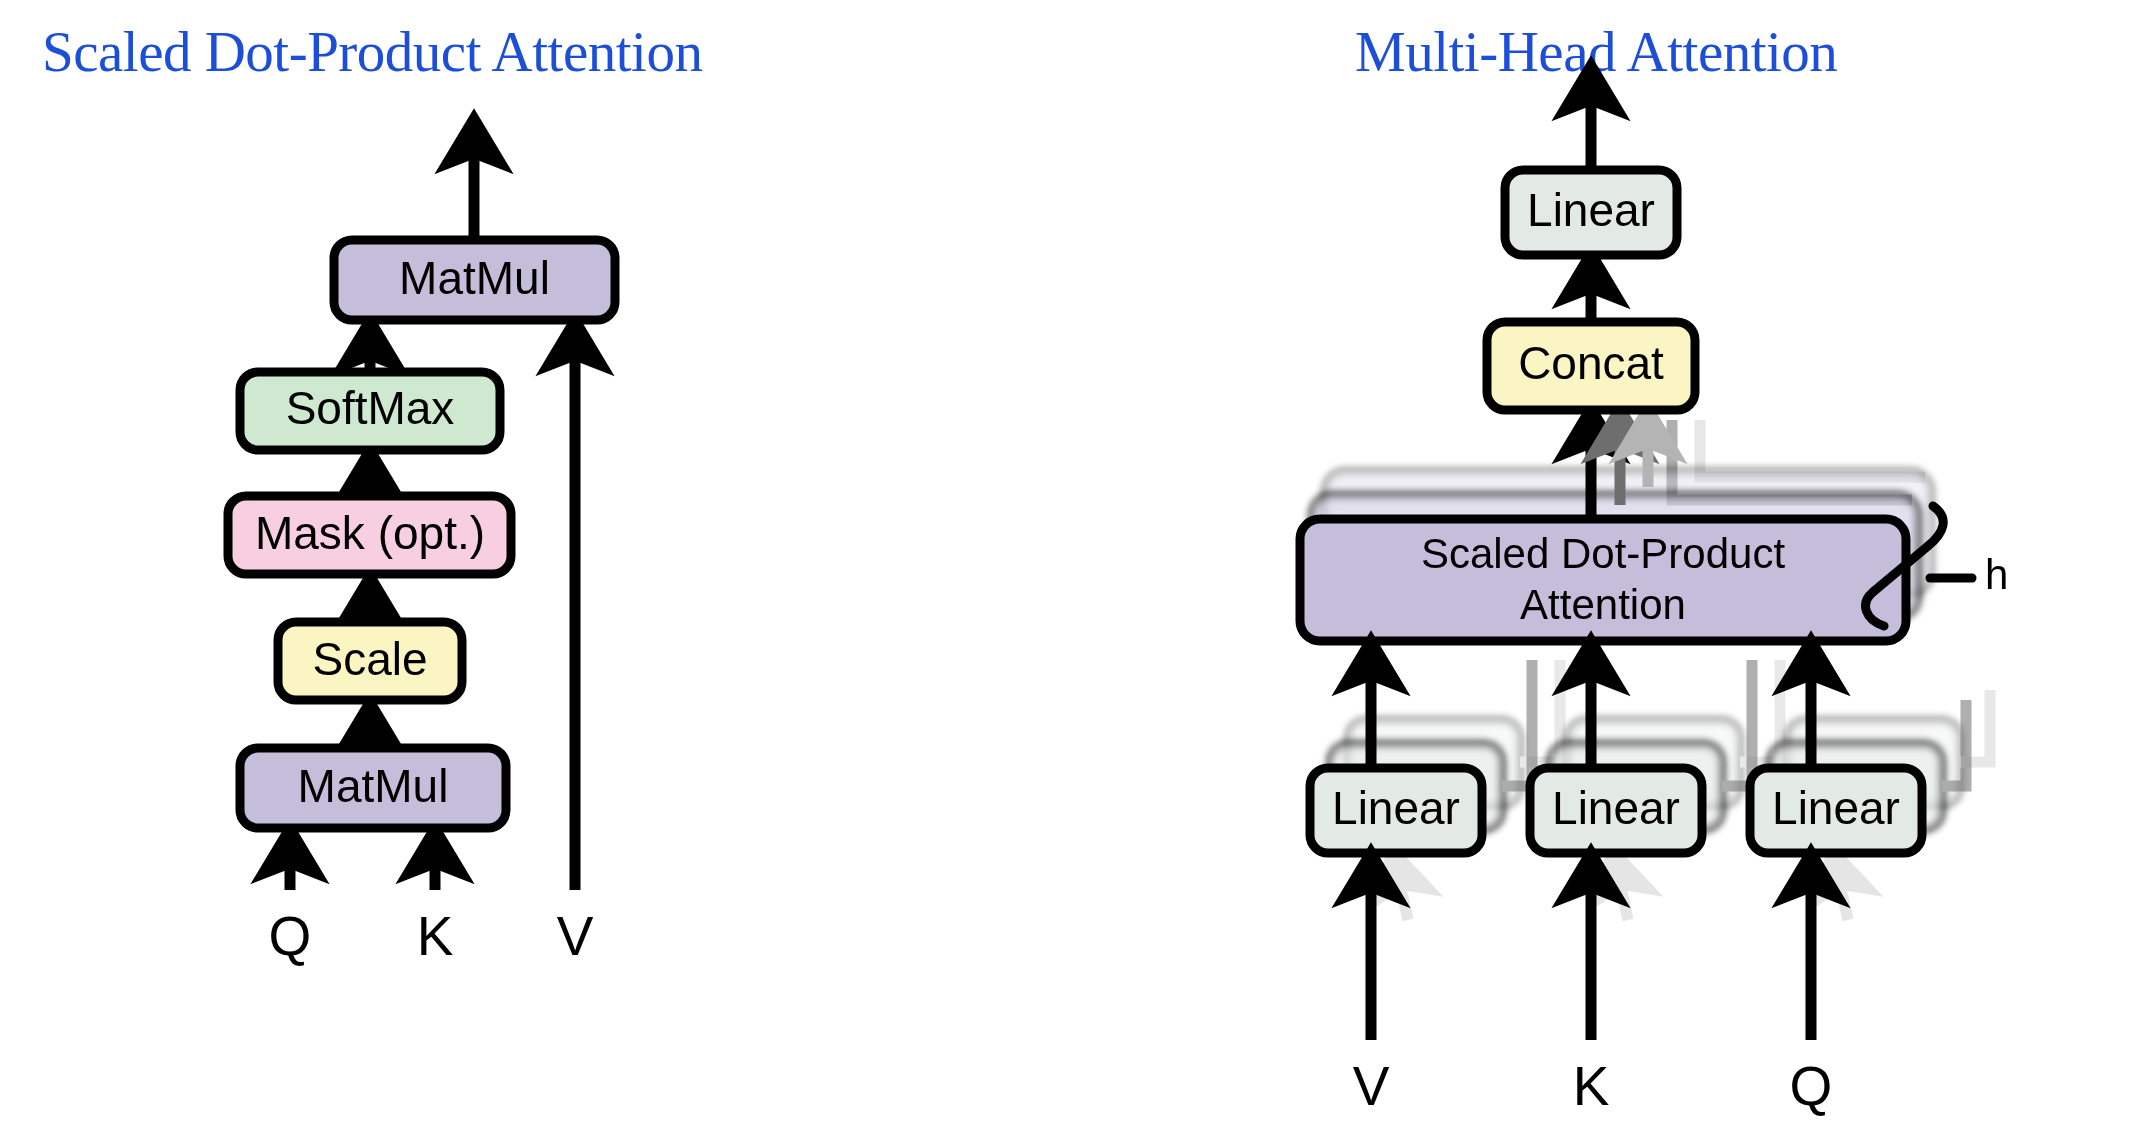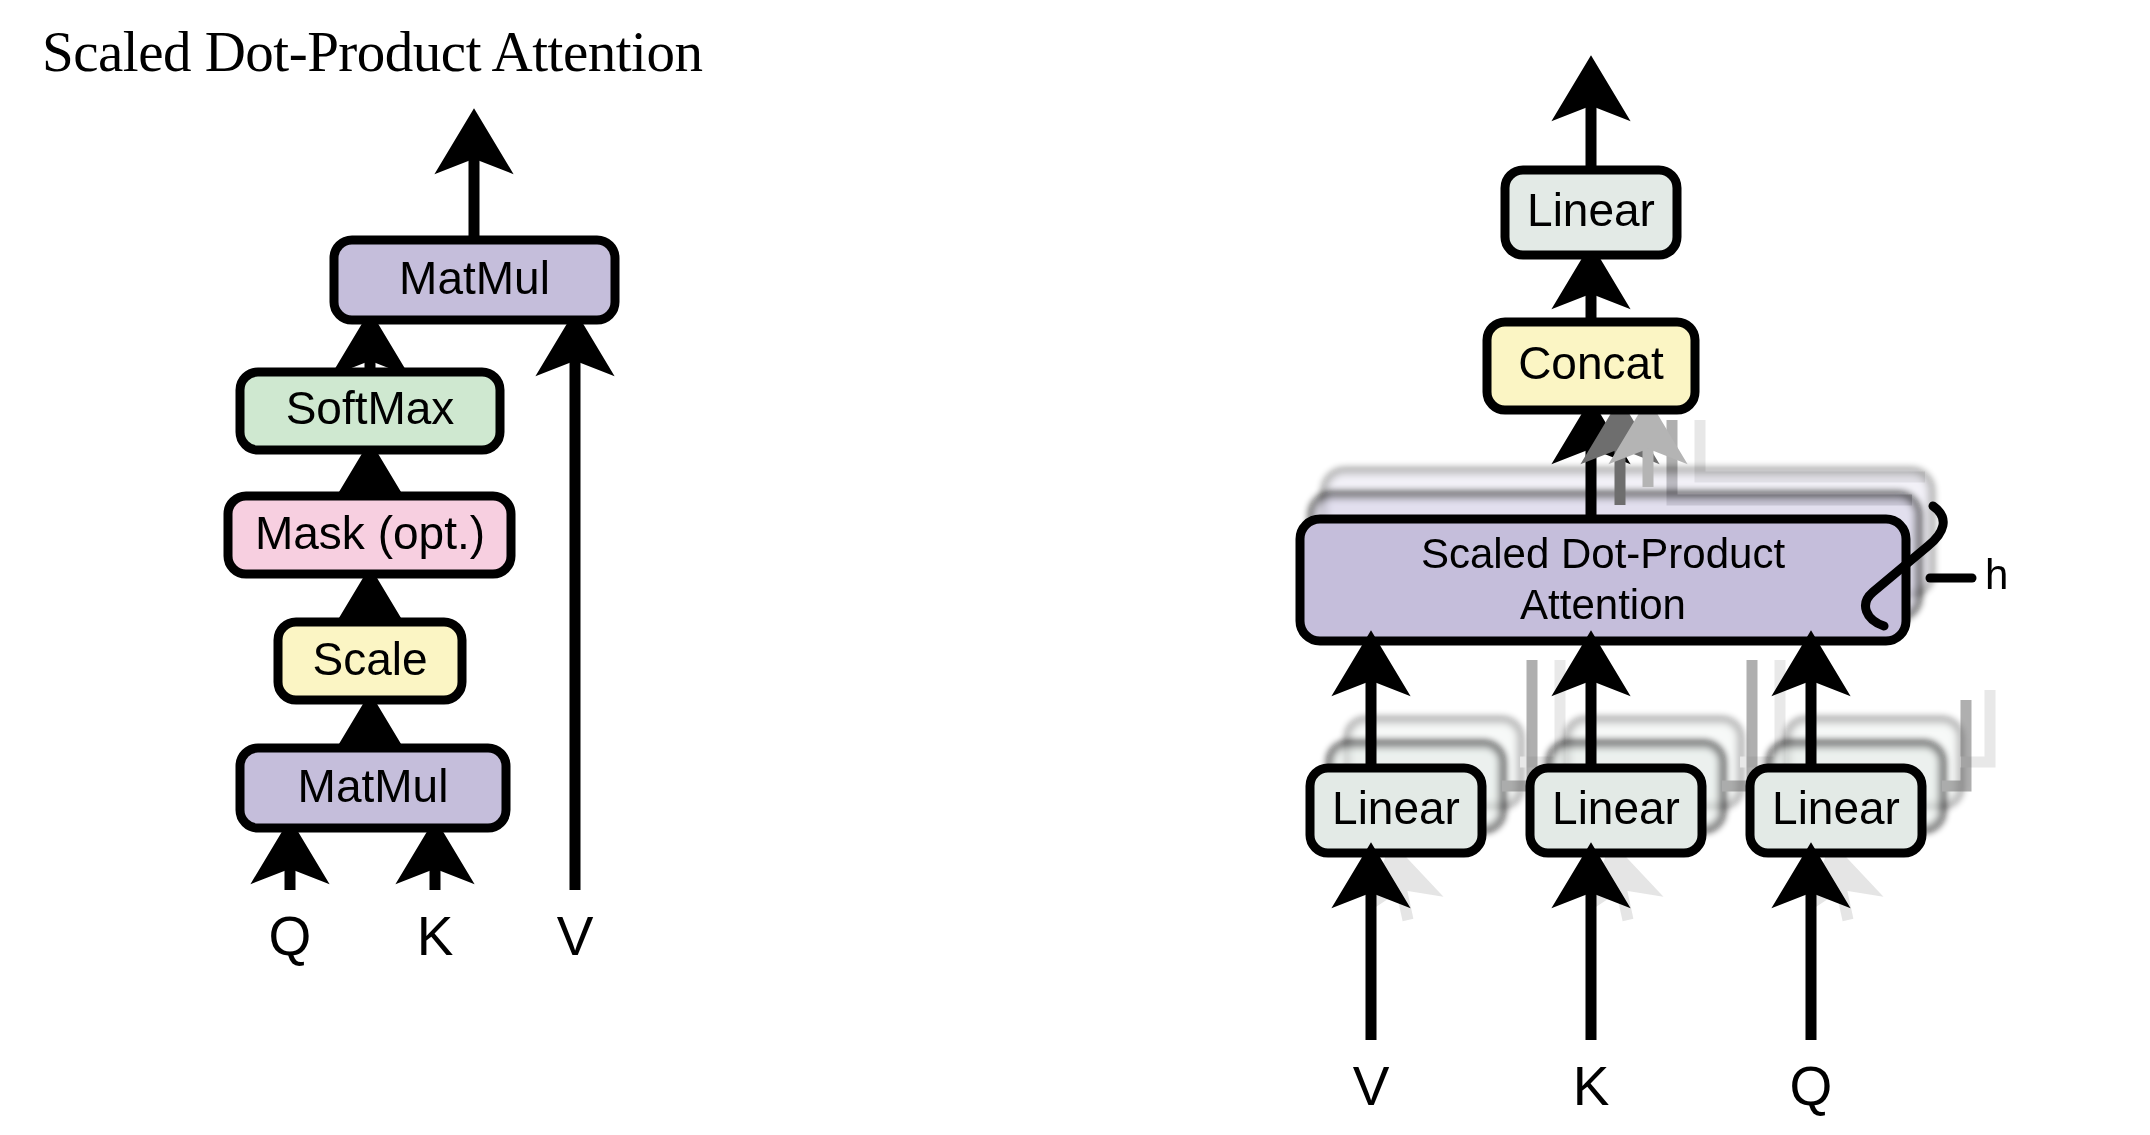--- a/index.html
+++ b/index.html
@@ -17,21 +17,21 @@
   #stage {
     position: absolute;
     left: 0; top: 0;
     width: 2150px;
     height: 1135px;
   }
   .title {
     position: absolute;
     font-family: "Liberation Serif", serif;
     font-size: 57px;
-    color: #000000;
+    color: #1d4ed8;
     white-space: nowrap;
     letter-spacing: -0.5px;
   }
   #title-left  { left: 42px;  top: 19px; }
   #title-right { left: 1355px; top: 19px; }
 
   svg.diagram {
     position: absolute;
     left: 0; top: 0;
     width: 2150px;
@@ -72,20 +72,21 @@
   .arrow-light { stroke: #b4b4b4; stroke-width: 11; fill: none; }
   .brace { stroke:#000000; stroke-width:9; fill:none; stroke-linecap:round; }
 </style>
 </head>
 <body>
 
 <div id="stage">
 
   <div class="title" id="title-left">Scaled Dot-Product Attention</div>
 
+  <div class="title" id="title-right">Multi-Head Attention</div>
 
   <svg class="diagram" viewBox="0 0 2150 1135">
     <defs>
       <marker id="ah-black" markerWidth="8" markerHeight="8" refX="4.6" refY="4" orient="auto" markerUnits="strokeWidth">
         <path d="M0.4,0.4 L6.4,4 L0.4,7.6 L1.8,4 Z" fill="#000000"></path>
       </marker>
       <marker id="ah-mid" markerWidth="8" markerHeight="8" refX="4.6" refY="4" orient="auto" markerUnits="strokeWidth">
         <path d="M0.4,0.4 L6.4,4 L0.4,7.6 L1.8,4 Z" fill="#6e6e6e"></path>
       </marker>
       <marker id="ah-light" markerWidth="8" markerHeight="8" refX="4.6" refY="4" orient="auto" markerUnits="strokeWidth">

